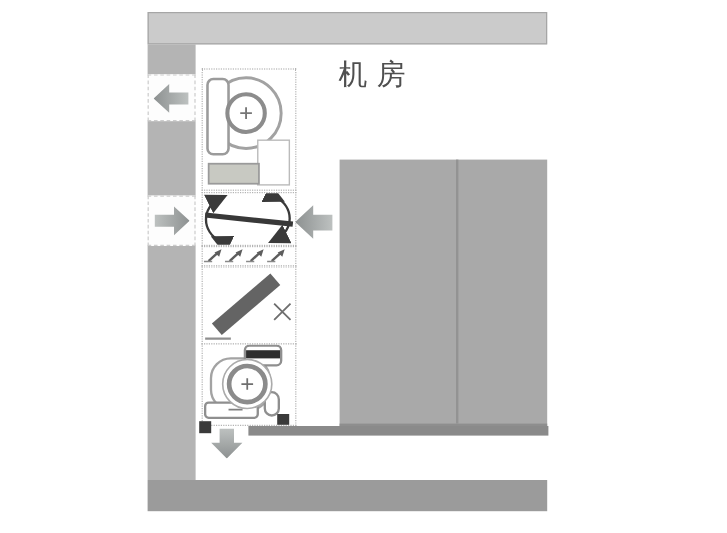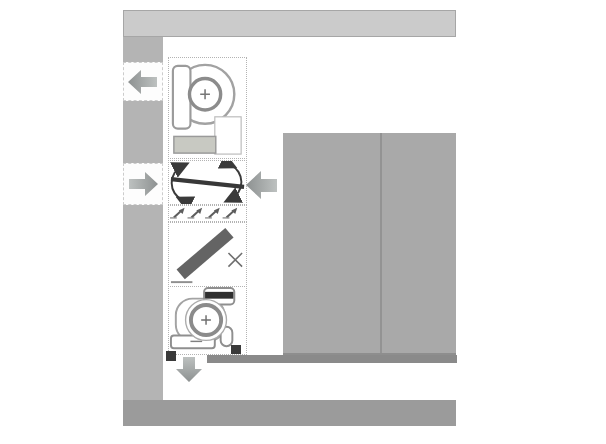--- a/index.html
+++ b/index.html
@@ -76,20 +76,21 @@
         <linearGradient id="gR1" x1="0" y1="0" x2="1" y2="0">
           <stop offset="0" style="stop-color:var(--arrow-light,#bdc1c0)"></stop>
           <stop offset="1" style="stop-color:var(--arrow-dark,#8d9191)"></stop>
         </linearGradient>
       </defs>
       <polygon points="30,14 17,2 17,9 1,9 1,19 17,19 17,26" fill="url(#gR1)"></polygon>
     </svg>
   </div>
   <div class="abs shaft seg3"></div>
 
+  <div class="abs room-label">机房</div>
 
   <div class="abs block">
     <div class="seam"></div>
   </div>
   <div class="abs shadow-strip"></div>
 
   <div class="abs box fan-box">
     <svg viewBox="0 0 79 102" preserveAspectRatio="none">
       <g>
         <circle cx="37" cy="37" r="30" fill="#ffffff" stroke="#a2a2a2" stroke-width="2.5"></circle>

